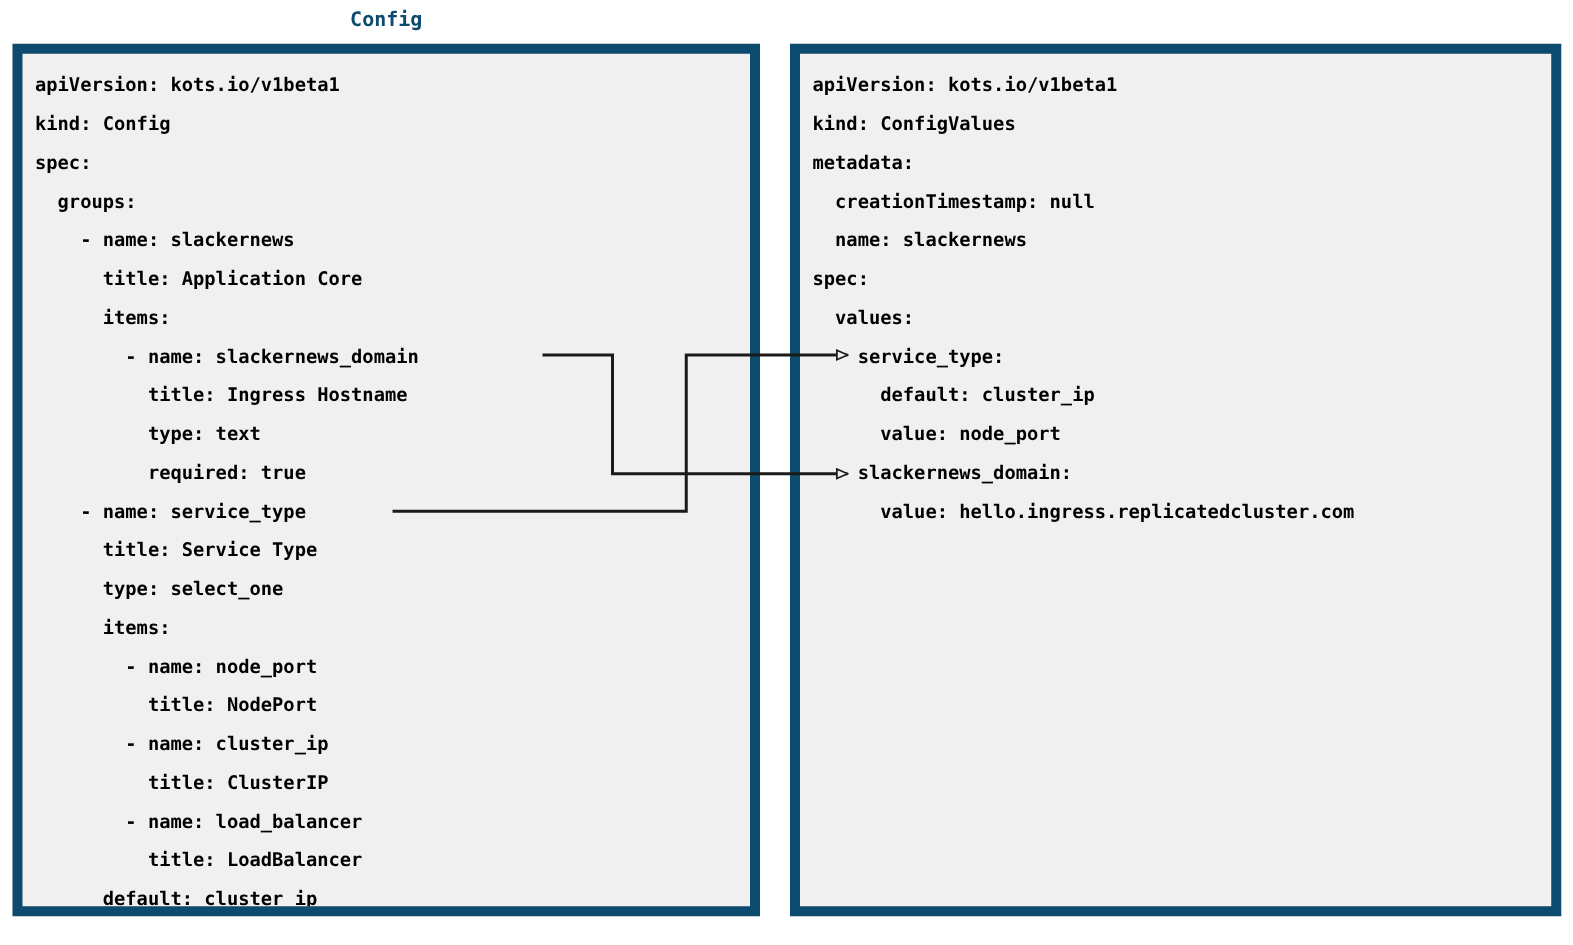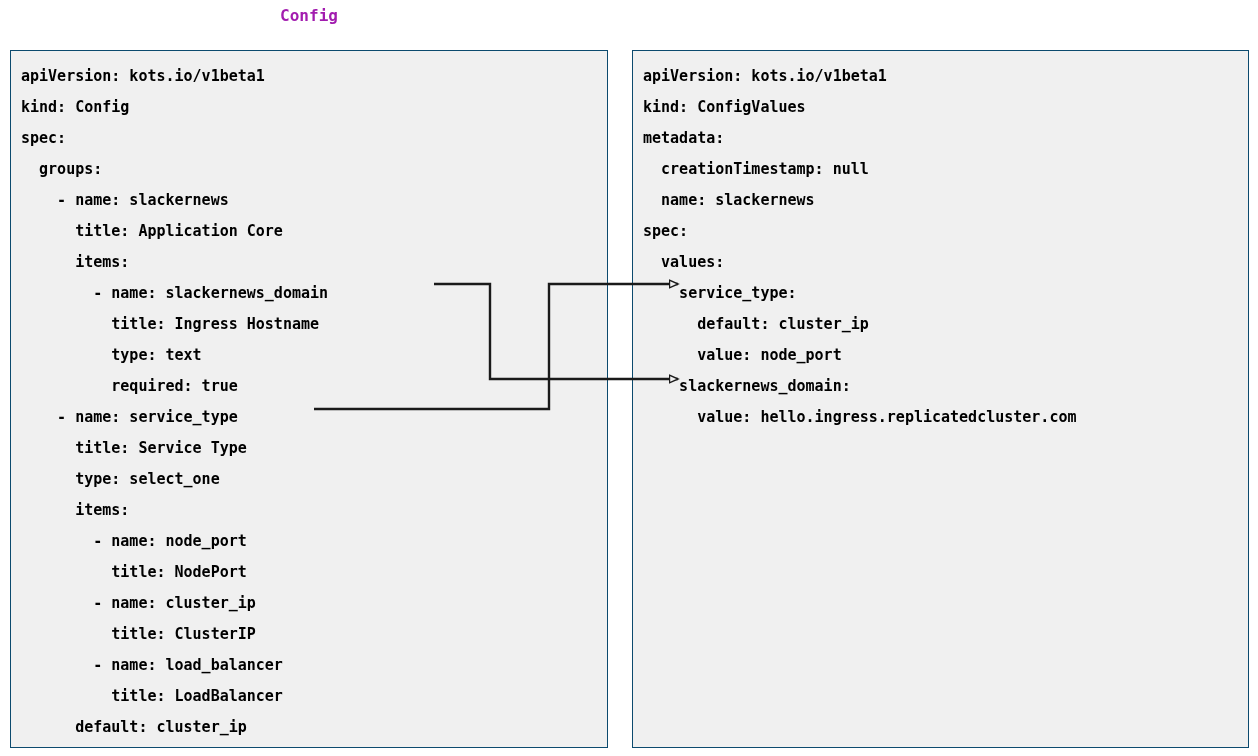--- a/index.html
+++ b/index.html
@@ -18,34 +18,34 @@
     background: #ffffff;
     overflow: hidden;
   }
 
   .panel-title {
     position: absolute;
     top: 6px;
     font-family: "DejaVu Sans Mono", monospace;
     font-size: 16px;
     font-weight: bold;
-    color: #a21caf;
+    color: #0c4a6e;
     text-align: center;
     letter-spacing: 0px;
     white-space: pre;
   }
   #title-config  { left: 10px; width: 598px; }
   #title-values  { left: 632px; width: 617px; }
 
   .panel {
     position: absolute;
-    top: 50px;
+    top: 35px;
     height: 698px;
     background: #f0f0f0;
-    border: 1px solid #0c4a6e;
+    border: 8px solid #0c4a6e;
     box-sizing: border-box;
     overflow: hidden;
   }
   #panel-config { left: 10px;  width: 598px; }
   #panel-values { left: 632px; width: 617px; }
 
   .code {
     position: absolute;
     top: 10px;
     left: 10px;

